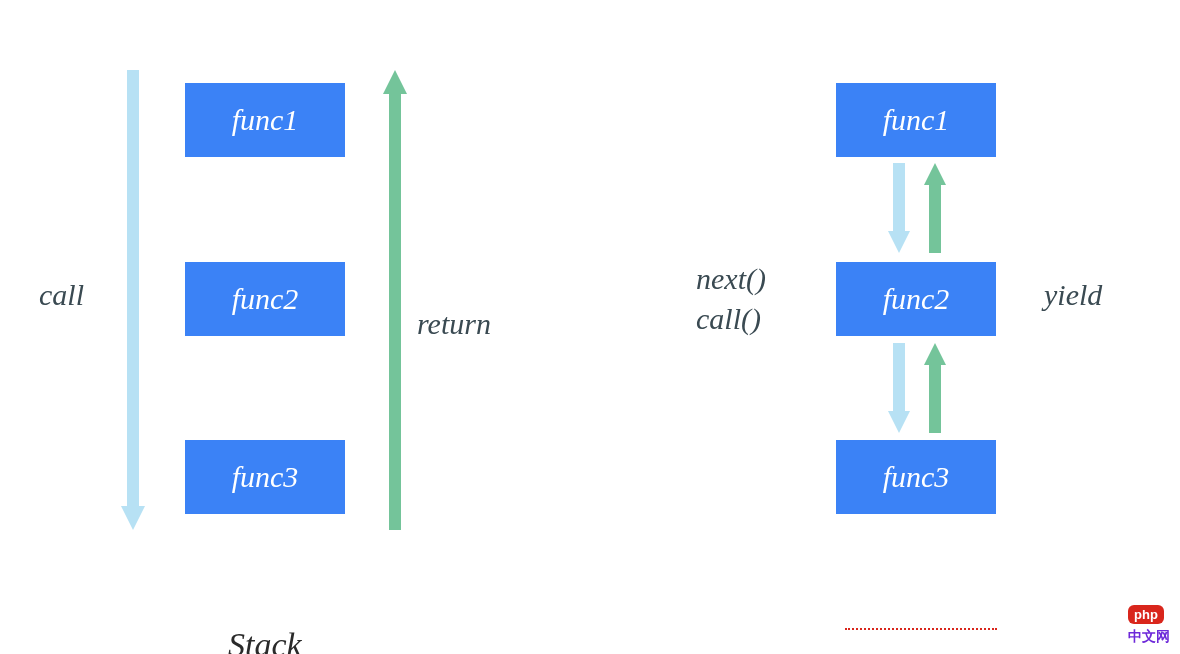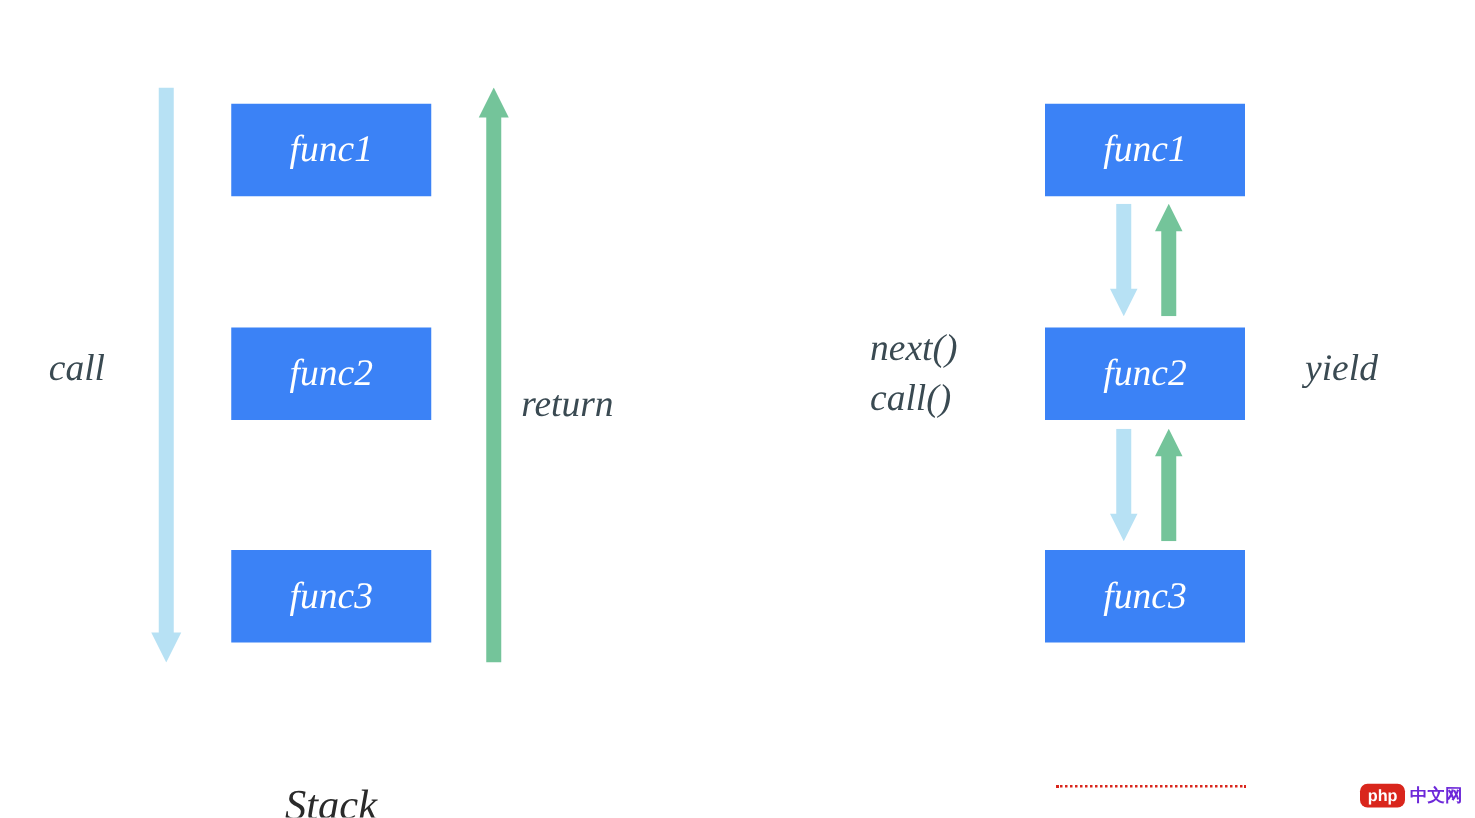--- a/index.html
+++ b/index.html
@@ -51,22 +51,23 @@
     }
     .watermark {
       position: absolute;
       bottom: 8px;
       right: 10px;
       font-style: normal;
       font-family: sans-serif;
       font-size: 14px;
       font-weight: bold;
       display: flex;
-      align-items: flex-end;
+      align-items: flex-start;
       gap: 4px;
+      flex-direction: column;
     }
     .watermark-badge {
       background: #d9261c;
       color: #fff;
       border-radius: 6px;
       padding: 2px 6px;
       font-size: 13px;
     }
     .watermark-text {
       color: #6d28d9;

